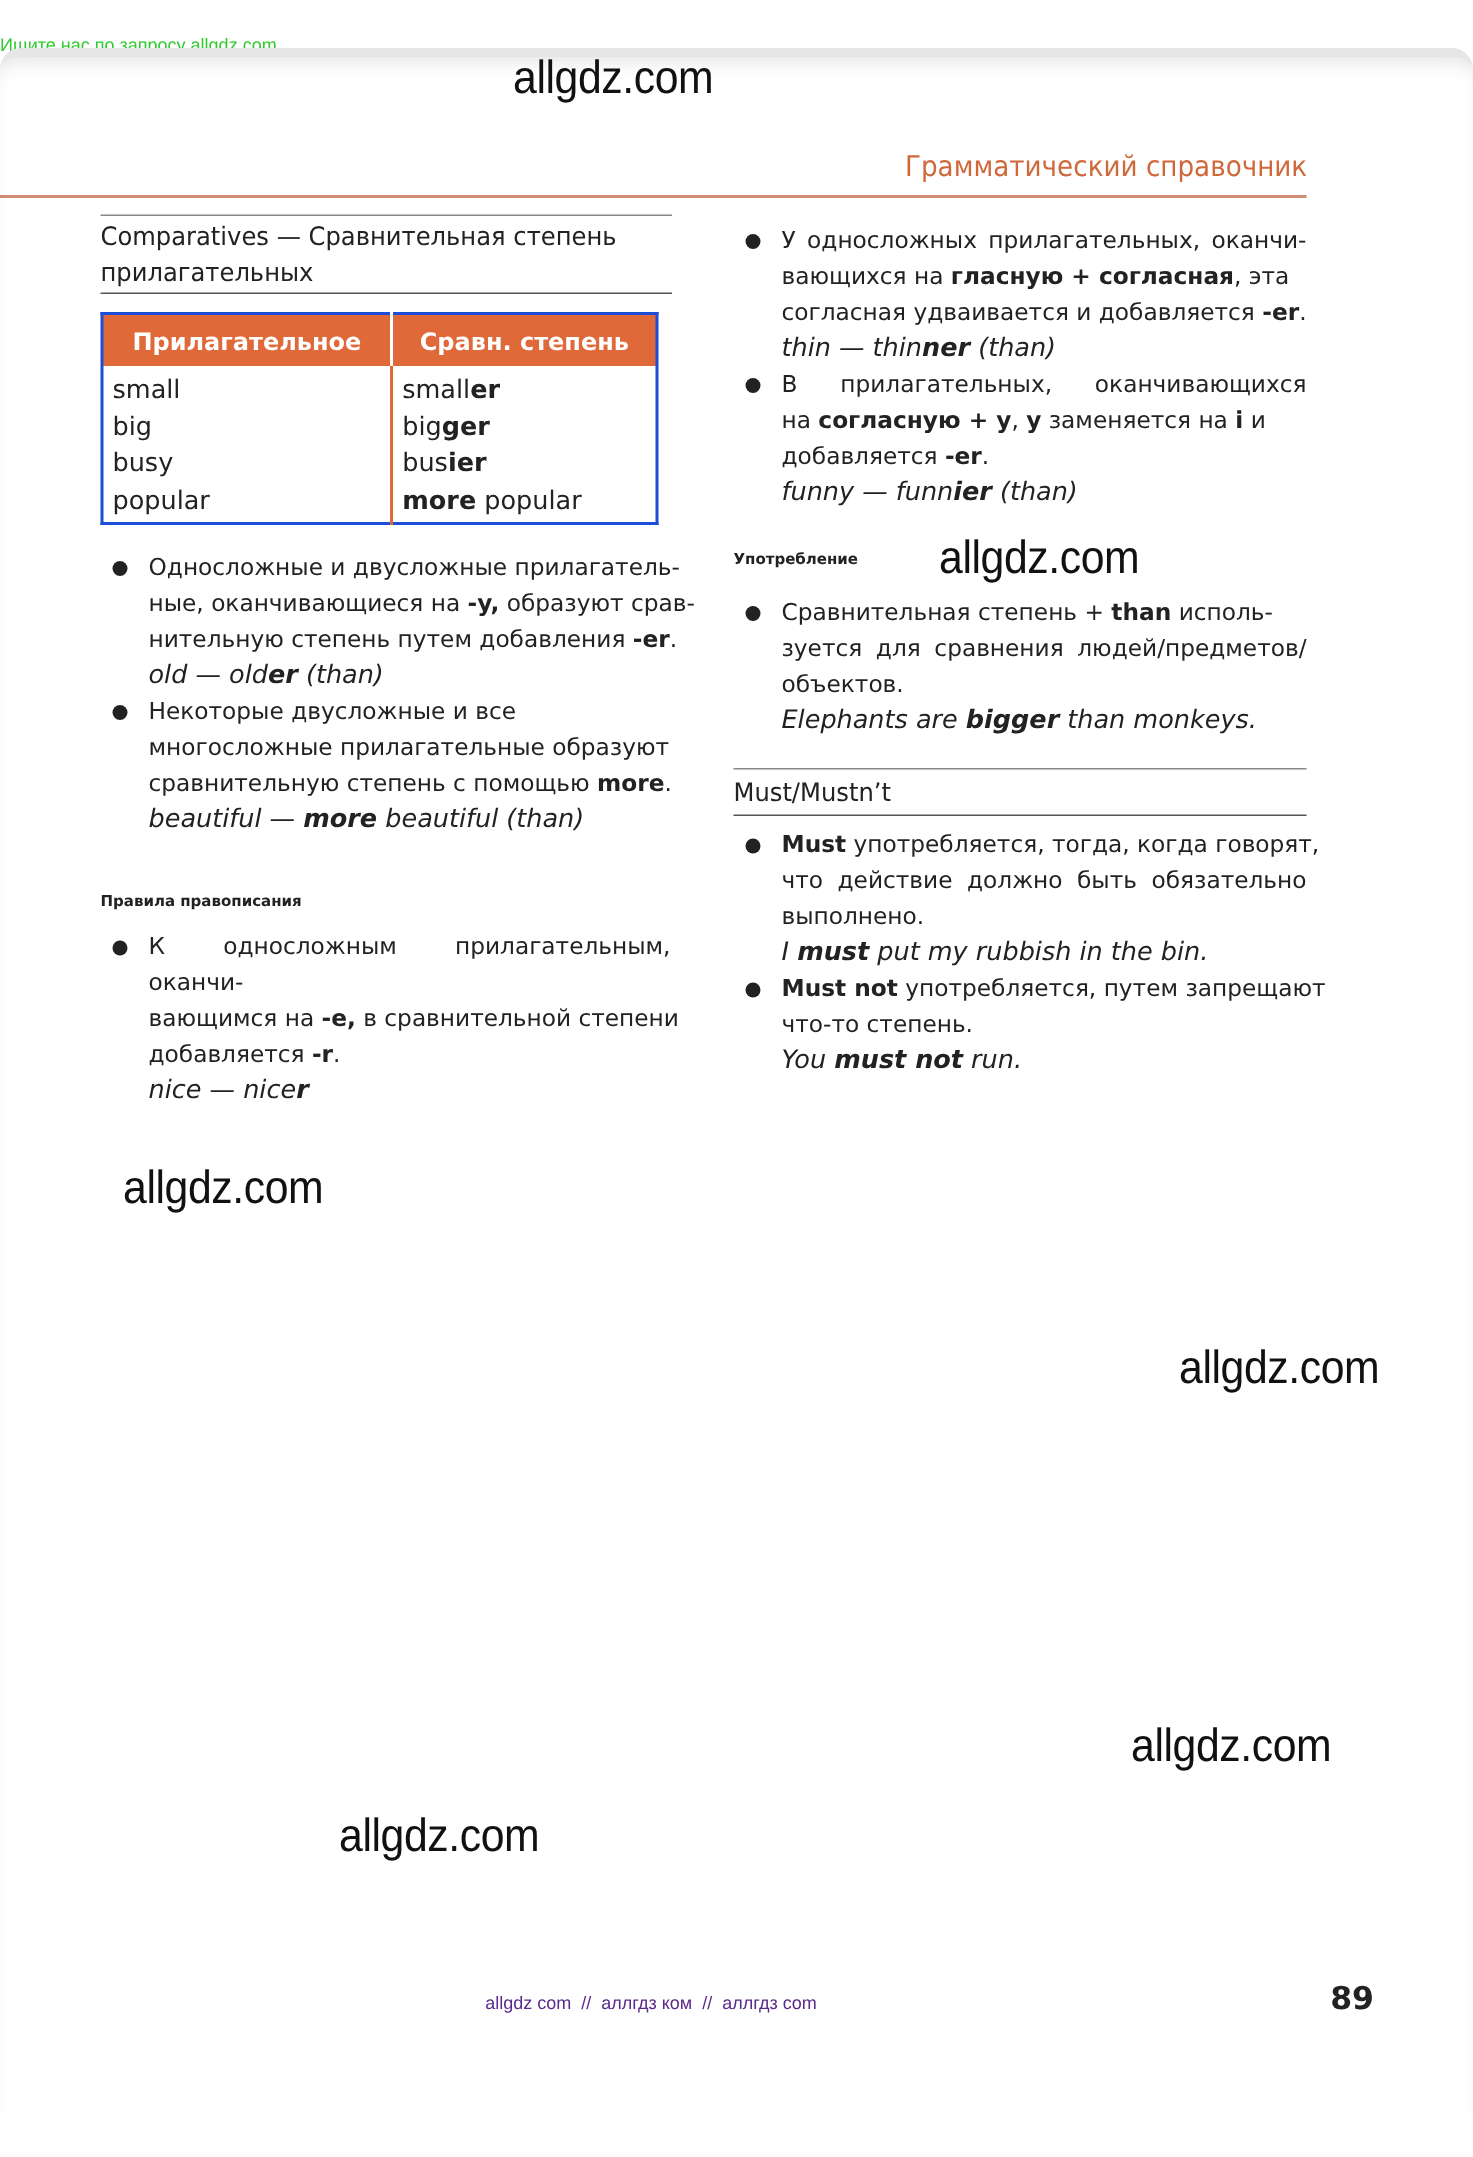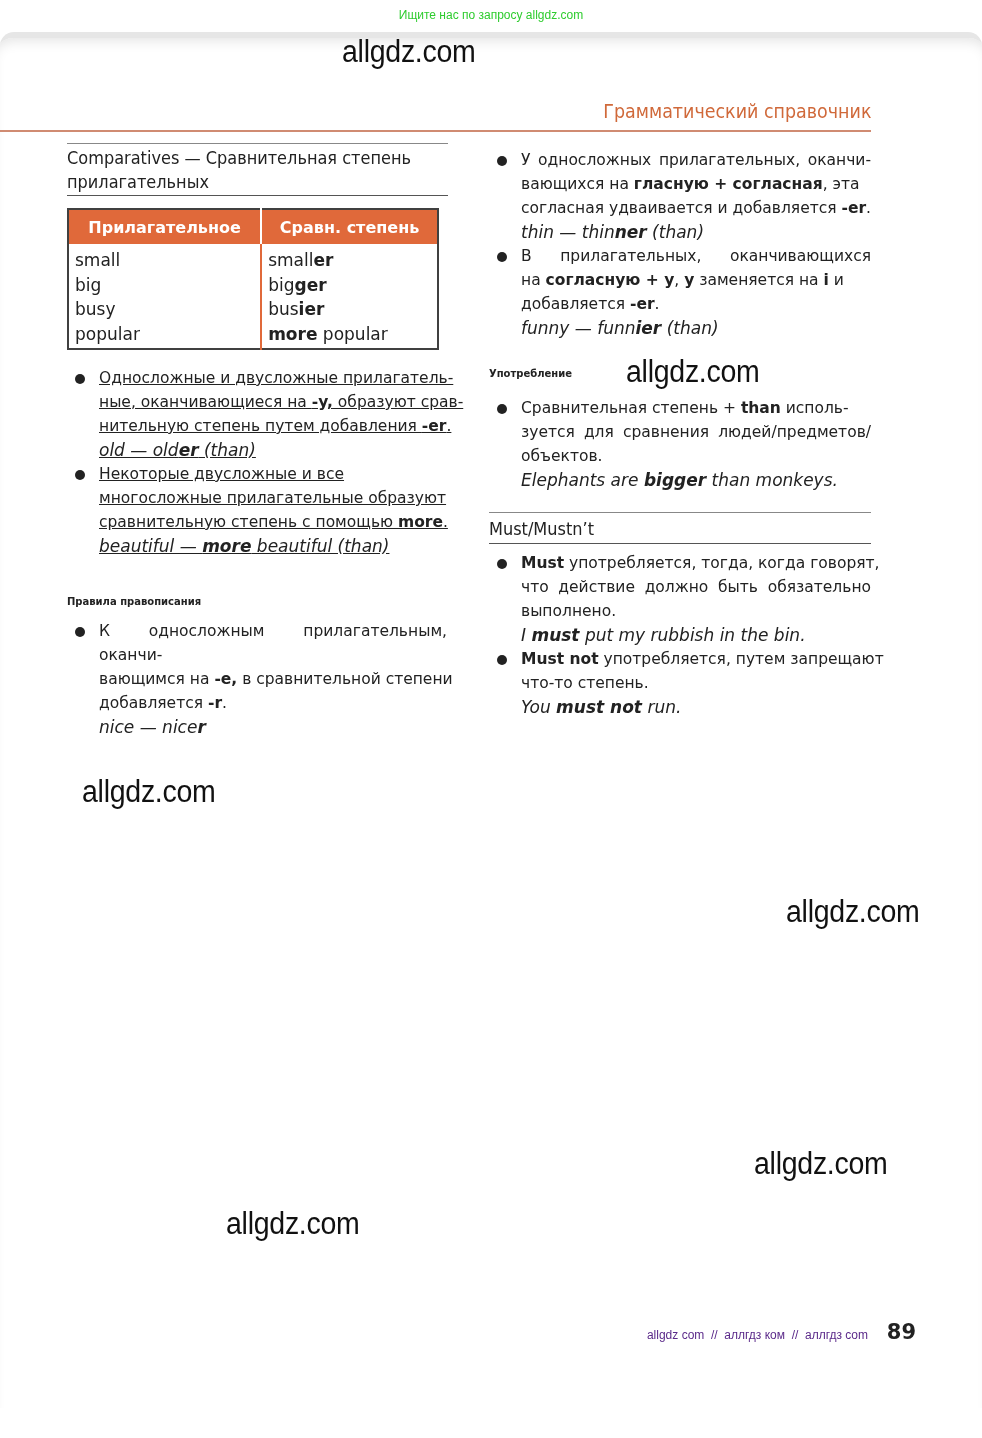--- a/index.html
+++ b/index.html
@@ -3,22 +3,22 @@
 <meta charset="utf-8">
 <style>
   html, body { margin: 0; padding: 0; }
   body {
     width: 982px; height: 1438px; position: relative; overflow: hidden;
     background: #ffffff;
     font-family: "DejaVu Sans", sans-serif;
     color: #222;
   }
   .topbar {
-    position: absolute; left: 0; top: 0; width: 982px; height: 30px;
-    text-align: center; font-family: "Liberation Sans", sans-serif;
+    position: absolute; left: 0; top: 15px; width: 982px; height: 30px;
+    text-align: left; font-family: "Liberation Sans", sans-serif;
     font-size: 12px; line-height: 30px; color: #2ecc2e;
   }
   .page {
     position: absolute; left: 0; top: 32px; width: 982px; height: 1370px;
     background: #fff;
     border-top: 6px solid #e6e6e6;
     border-radius: 14px 14px 0 0;
     box-shadow: inset 0 10px 14px -8px rgba(0,0,0,0.12);
   }
   .wm {
@@ -36,21 +36,21 @@
     background: #d08b72;
   }
   .section-title {
     position: absolute; font-size: 17px; color: #222; line-height: 24px;
     transform: scaleX(0.95); transform-origin: left top;
   }
   .rule { position: absolute; height: 1px; background: #555; }
   .rule.light { background: #888; }
   table.comp {
     position: absolute; left: 67px; top: 208px; width: 372px;
-    border-collapse: collapse; border: 2px solid #404040;
+    border-collapse: collapse; border: 2px solid #1d4ed8;
   }
   table.comp th {
     background: #e0693a; color: #fff; font-size: 16px; font-weight: bold;
     height: 34px; padding: 0; text-align: center;
   }
   table.comp th + th { border-left: 2px solid #fff; }
   table.comp td {
     vertical-align: top; padding: 4px 6px 2px 6px; font-size: 17px; line-height: 24.5px;
   }
   table.comp td + td { border-left: 2px solid #e0693a; }
@@ -61,21 +61,21 @@
   .bullet {
     position: absolute; left: 8px; top: 8px; width: 10px; height: 10px;
     border-radius: 50%; background: #222;
   }
   .line { display: block; white-space: nowrap; }
   .line.just { text-align: justify; text-align-last: justify; white-space: normal; }
   .ex { font-style: italic; font-size: 17px; }
   .subhead { position: absolute; font-weight: bold; font-size: 10px; color: #222; }
   .pagenum { position: absolute; right: 66px; top: 1320px; font-size: 21px; font-weight: bold; color: #222; }
   .footer {
-    position: absolute; left: 0; width: 868px; top: 1328px; text-align: right;
+    position: absolute; left: 0; width: 868px; top: 1328px; text-align: center;
     font-family: "Liberation Sans", sans-serif; font-size: 12px; color: #5b2a8a;
   }
 </style>
 </head>
 <body>
 
 <div class="topbar">Ищите нас по запросу allgdz.com</div>
 
 <div class="page"></div>
 
@@ -114,21 +114,21 @@
       <td>
         <span class="cell-line"><span>small</span><span class="b">er</span></span>
         <span class="cell-line"><span>big</span><span class="b">ger</span></span>
         <span class="cell-line"><span>bus</span><span class="b">ier</span></span>
         <span class="cell-line"><span class="b">more</span><span style="white-space:pre"> popular</span></span>
       </td>
     </tr>
   </tbody>
 </table>
 
-<div class="block" style="left:67px;top:366px;width:380px;text-decoration:underline;">
+<div class="block" style="left:67px;top:366px;width:380px;">
   <div class="para">
     <span class="bullet"></span>
     <span class="line">Односложные и двусложные прилагатель-</span>
     <span class="line"><span style="white-space:pre">ные, оканчивающиеся на </span><span class="b">-y,</span><span style="white-space:pre"> образуют срав-</span></span>
     <span class="line"><span style="white-space:pre">нительную степень путем добавления </span><span class="b">-er</span><span>.</span></span>
     <span class="line ex"><span>old — old</span><span class="b">er</span><span style="white-space:pre"> (than)</span></span>
   </div>
   <div class="para">
     <span class="bullet"></span>
     <span class="line">Некоторые двусложные и все</span>

